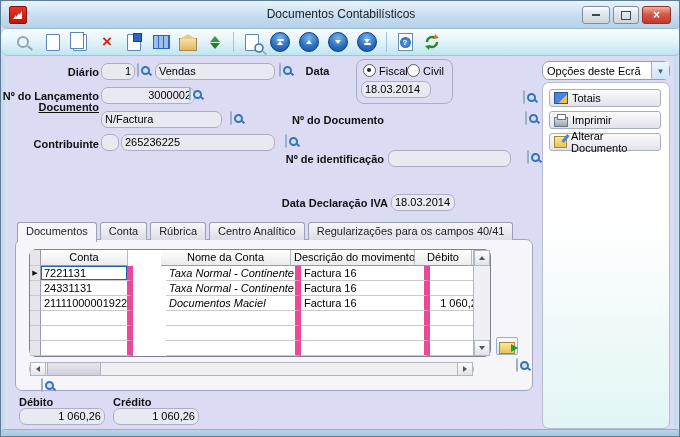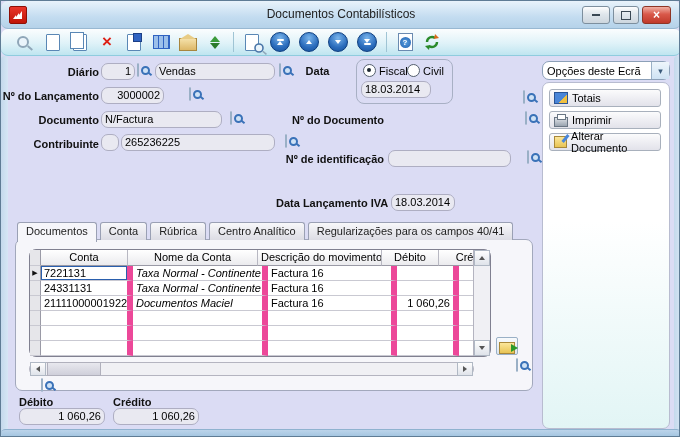--- a/index.html
+++ b/index.html
@@ -60,21 +60,21 @@
   .panel{background:#f6f6fa;border:1px solid #a2a8bc;}
   .tab{display:inline-block;padding:2px 8px 3px;border:1px solid #9aa0b4;border-bottom:none;border-radius:3px 3px 0 0;background:linear-gradient(#f8f8fa,#dcdce4);margin-right:3px;color:#222;}
   .tab.active{background:#f6f6fa;position:relative;padding-bottom:5px;font-size:11px;z-index:3;}
 
   
   .grid{background:#fff;border:1px solid #808090;}
   .grow{display:flex;height:15px;}
   .gcell{border-right:6px solid #ec4899;border-bottom:1px solid #c9c9d2;padding:0 3px;line-height:14px;overflow:hidden;white-space:nowrap;}
   .ghead .gcell{background:linear-gradient(#ffffff,#ebebee);border-right:1px solid #b8b8c2;border-bottom:1px solid #9a9aa6;text-align:center;}
   .mcell{width:10px;min-width:10px;background:#e6e6ea;border-right:1px solid #9a9aa6;border-bottom:1px solid #c9c9d2;font-size:7px;line-height:14px;text-align:center;color:#111;}
-  .c1{width:80px;min-width:80px;} .c2{width:123px;min-width:123px;} .c3{width:117px;min-width:117px;}
+  .c1{width:80px;min-width:80px;} .c2{width:123px;min-width:123px;margin-left:33px;} .c3{width:117px;min-width:117px;}
   .c4{width:50px;min-width:50px;text-align:right;} .c5{width:63px;min-width:63px;text-align:right;}
   .ghead .c4,.ghead .c5{text-align:center;}
   .ital{font-style:italic;}
   .focuscell{box-shadow:inset 0 0 0 1px #2a5fad;background:#fff;}
   .vsb{position:absolute;right:0;top:0;bottom:0;width:16px;background:#f0f0f4;border-left:1px solid #b4b4c0;display:flex;flex-direction:column;justify-content:space-between;}
   .sbbtn{height:14px;background:linear-gradient(#fdfdfd,#dfe3ea);border:1px solid #b0b8c4;display:flex;align-items:center;justify-content:center;}
   .hsb{background:#f0f0f4;border:1px solid #b4b4c0;display:flex;align-items:center;}
   .hsb .sbbtn{width:14px;height:12px;}
   .thumb{width:52px;height:12px;background:linear-gradient(#e8e8ee,#cfcfda);border:1px solid #b0b0bc;margin-left:1px;}
   .tri{width:0;height:0;}
@@ -193,24 +193,24 @@
   <div class="abs frame bottom" style="left:0;top:428px;width:680px;height:9px;"></div>
 
   
   <div class="abs lbl r" style="left:0;top:65px;width:98px;">Diário</div>
   <div class="abs field r" style="left:100px;top:62px;width:34px;">1</div>
   <span class="abs magbtn" style="left:136px;top:63px;"></span>
   <div class="abs field" style="left:154px;top:62px;width:120px;">Vendas</div>
   <span class="abs magbtn" style="left:276px;top:63px;"></span>
 
   <div class="abs lbl r" style="left:0;top:89px;width:98px;">Nº do Lançamento</div>
-  <div class="abs field r" style="left:100px;top:86px;width:63px;">3000002</div>
+  <div class="abs field r" style="left:100px;top:86px;width:94px;">3000002</div>
   <span class="abs magbtn" style="left:184px;top:87px;"></span>
 
-  <div class="abs lbl r" style="left:0;top:113px;width:98px;">Documento</div>
+  <div class="abs lbl r" style="left:0;top:100px;width:98px;text-decoration:underline;">Documento</div>
   <div class="abs field" style="left:100px;top:110px;width:121px;">N/Factura</div>
   <span class="abs magbtn" style="left:223px;top:111px;"></span>
 
   <div class="abs lbl r" style="left:0;top:137px;width:98px;">Contribuinte</div>
   <div class="abs field" style="left:100px;top:133px;width:18px;"></div>
   <div class="abs field" style="left:120px;top:133px;width:154px;">265236225</div>
   <span class="abs magbtn" style="left:276px;top:134px;"></span>
 
   
   <div class="abs lbl r" style="left:285px;top:64px;width:63px;text-align:center;">Data</div>
@@ -221,21 +221,21 @@
   </div>
   <span class="abs magbtn" style="left:512px;top:90px;"></span>
 
   <div class="abs lbl r" style="left:285px;top:113px;width:98px;">Nº do Documento</div>
   <span class="abs magbtn" style="left:512px;top:111px;"></span>
 
   <div class="abs lbl r" style="left:275px;top:152px;width:108px;">Nº de identificação</div>
   <div class="abs field" style="left:387px;top:149px;width:123px;"></div>
   <span class="abs magbtn" style="left:512px;top:150px;"></span>
 
-  <div class="abs lbl r" style="left:275px;top:196px;width:112px;">Data Lançamento IVA</div>
+  <div class="abs lbl r" style="left:275px;top:196px;width:112px;">Data Declaração IVA</div>
   <div class="abs field" style="left:390px;top:193px;width:64px;">18.03.2014</div>
 
   
   <div class="abs panel" style="left:14px;top:238px;width:518px;height:152px;"></div>
   <div class="abs" style="left:16px;top:221px;white-space:nowrap;">
     <span class="tab active">Documentos</span><span class="tab">Conta</span><span class="tab">Rúbrica</span><span class="tab">Centro Analítico</span><span class="tab">Regularizações para os campos 40/41</span>
   </div>
 
   
   <div class="abs grid" style="left:28px;top:248px;width:462px;height:108px;">

